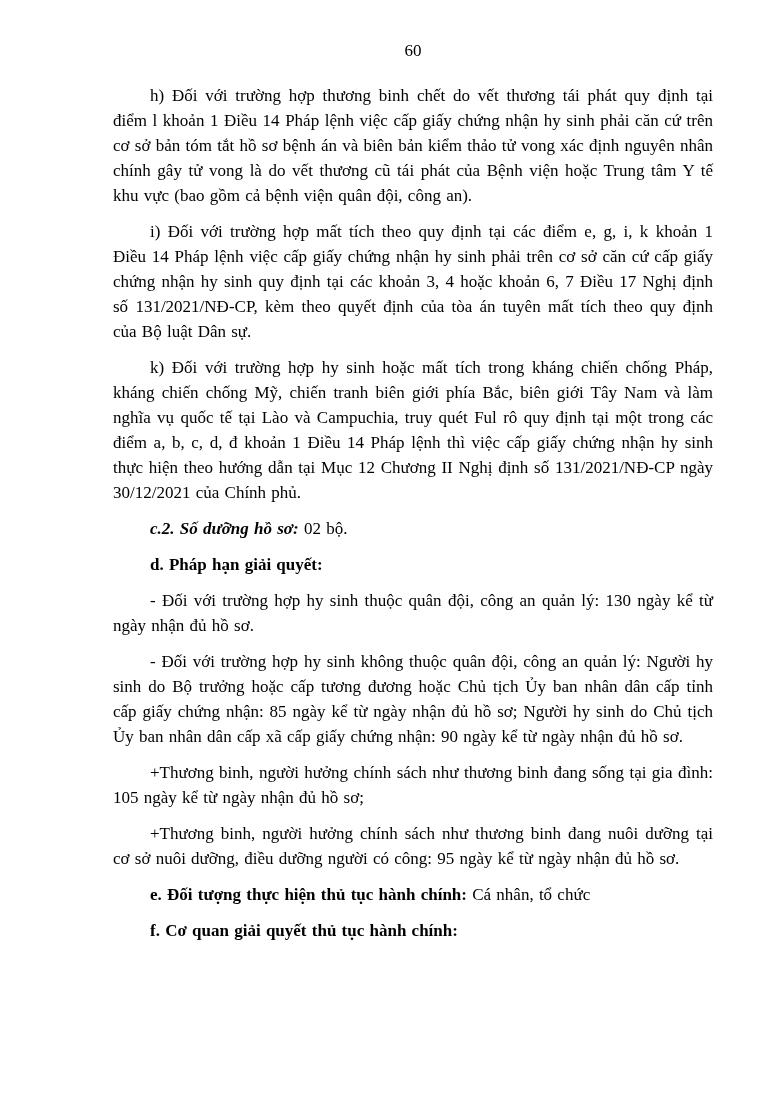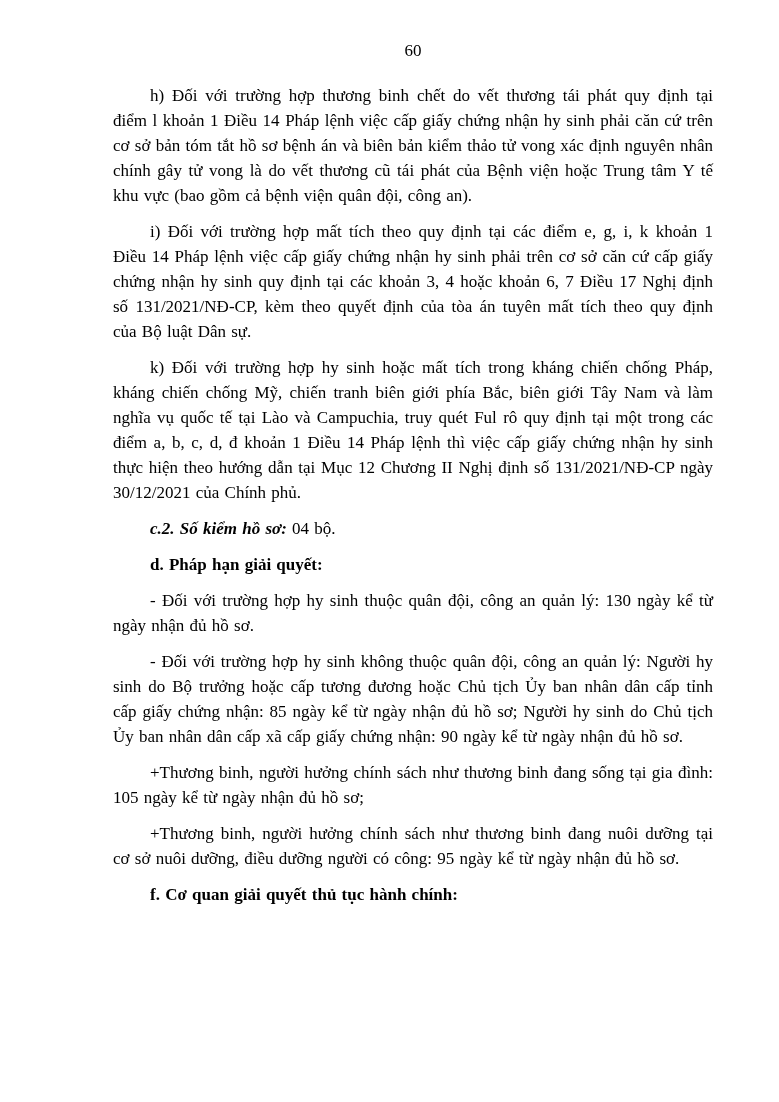--- a/index.html
+++ b/index.html
@@ -38,29 +38,30 @@
 
 <div class="page">
   <div class="page-number">60</div>
 
   <p class="para">h) Đối với trường hợp thương binh chết do vết thương tái phát quy định tại điểm l khoản 1 Điều 14 Pháp lệnh việc cấp giấy chứng nhận hy sinh phải căn cứ trên cơ sở bản tóm tắt hồ sơ bệnh án và biên bản kiểm thảo tử vong xác định nguyên nhân chính gây tử vong là do vết thương cũ tái phát của Bệnh viện hoặc Trung tâm Y tế khu vực (bao gồm cả bệnh viện quân đội, công an).</p>
 
   <p class="para">i) Đối với trường hợp mất tích theo quy định tại các điểm e, g, i, k khoản 1 Điều 14 Pháp lệnh việc cấp giấy chứng nhận hy sinh phải trên cơ sở căn cứ cấp giấy chứng nhận hy sinh quy định tại các khoản 3, 4 hoặc khoản 6, 7 Điều 17 Nghị định số 131/2021/NĐ-CP, kèm theo quyết định của tòa án tuyên mất tích theo quy định của Bộ luật Dân sự.</p>
 
   <p class="para">k) Đối với trường hợp hy sinh hoặc mất tích trong kháng chiến chống Pháp, kháng chiến chống Mỹ, chiến tranh biên giới phía Bắc, biên giới Tây Nam và làm nghĩa vụ quốc tế tại Lào và Campuchia, truy quét Ful rô quy định tại một trong các điểm a, b, c, d, đ khoản 1 Điều 14 Pháp lệnh thì việc cấp giấy chứng nhận hy sinh thực hiện theo hướng dẫn tại Mục 12 Chương II Nghị định số 131/2021/NĐ-CP ngày 30/12/2021 của Chính phủ.</p>
 
-  <p class="para"><span class="bi">c.2. Số kiểm hồ sơ:</span><span> 04 bộ.</span></p>
+  <p class="para"><span class="bi">c.2. Số dưỡng hồ sơ:</span><span> 02 bộ.</span></p>
 
   <p class="para bold">d. Pháp hạn giải quyết:</p>
 
   <p class="para">- Đối với trường hợp hy sinh thuộc quân đội, công an quản lý: 130 ngày kể từ ngày nhận đủ hồ sơ.</p>
 
   <p class="para">- Đối với trường hợp hy sinh không thuộc quân đội, công an quản lý: Người hy sinh do Bộ trưởng hoặc cấp tương đương hoặc Chủ tịch Ủy ban nhân dân cấp tỉnh cấp giấy chứng nhận: 85 ngày kể từ ngày nhận đủ hồ sơ; Người hy sinh do Chủ tịch Ủy ban nhân dân cấp xã cấp giấy chứng nhận: 90 ngày kể từ ngày nhận đủ hồ sơ.</p>
 
 
   <p class="para">+Thương binh, người hưởng chính sách như thương binh đang sống tại gia đình: 105 ngày kể từ ngày nhận đủ hồ sơ;</p>
 
   <p class="para">+Thương binh, người hưởng chính sách như thương binh đang nuôi dưỡng tại cơ sở nuôi dưỡng, điều dưỡng người có công: 95 ngày kể từ ngày nhận đủ hồ sơ.</p>
 
 
+  <p class="para"><span class="bold">e. Đối tượng thực hiện thủ tục hành chính:</span><span> Cá nhân, tổ chức</span></p>
 
   <p class="para bold">f. Cơ quan giải quyết thủ tục hành chính:</p>
 </div>
 
 </body></html>

